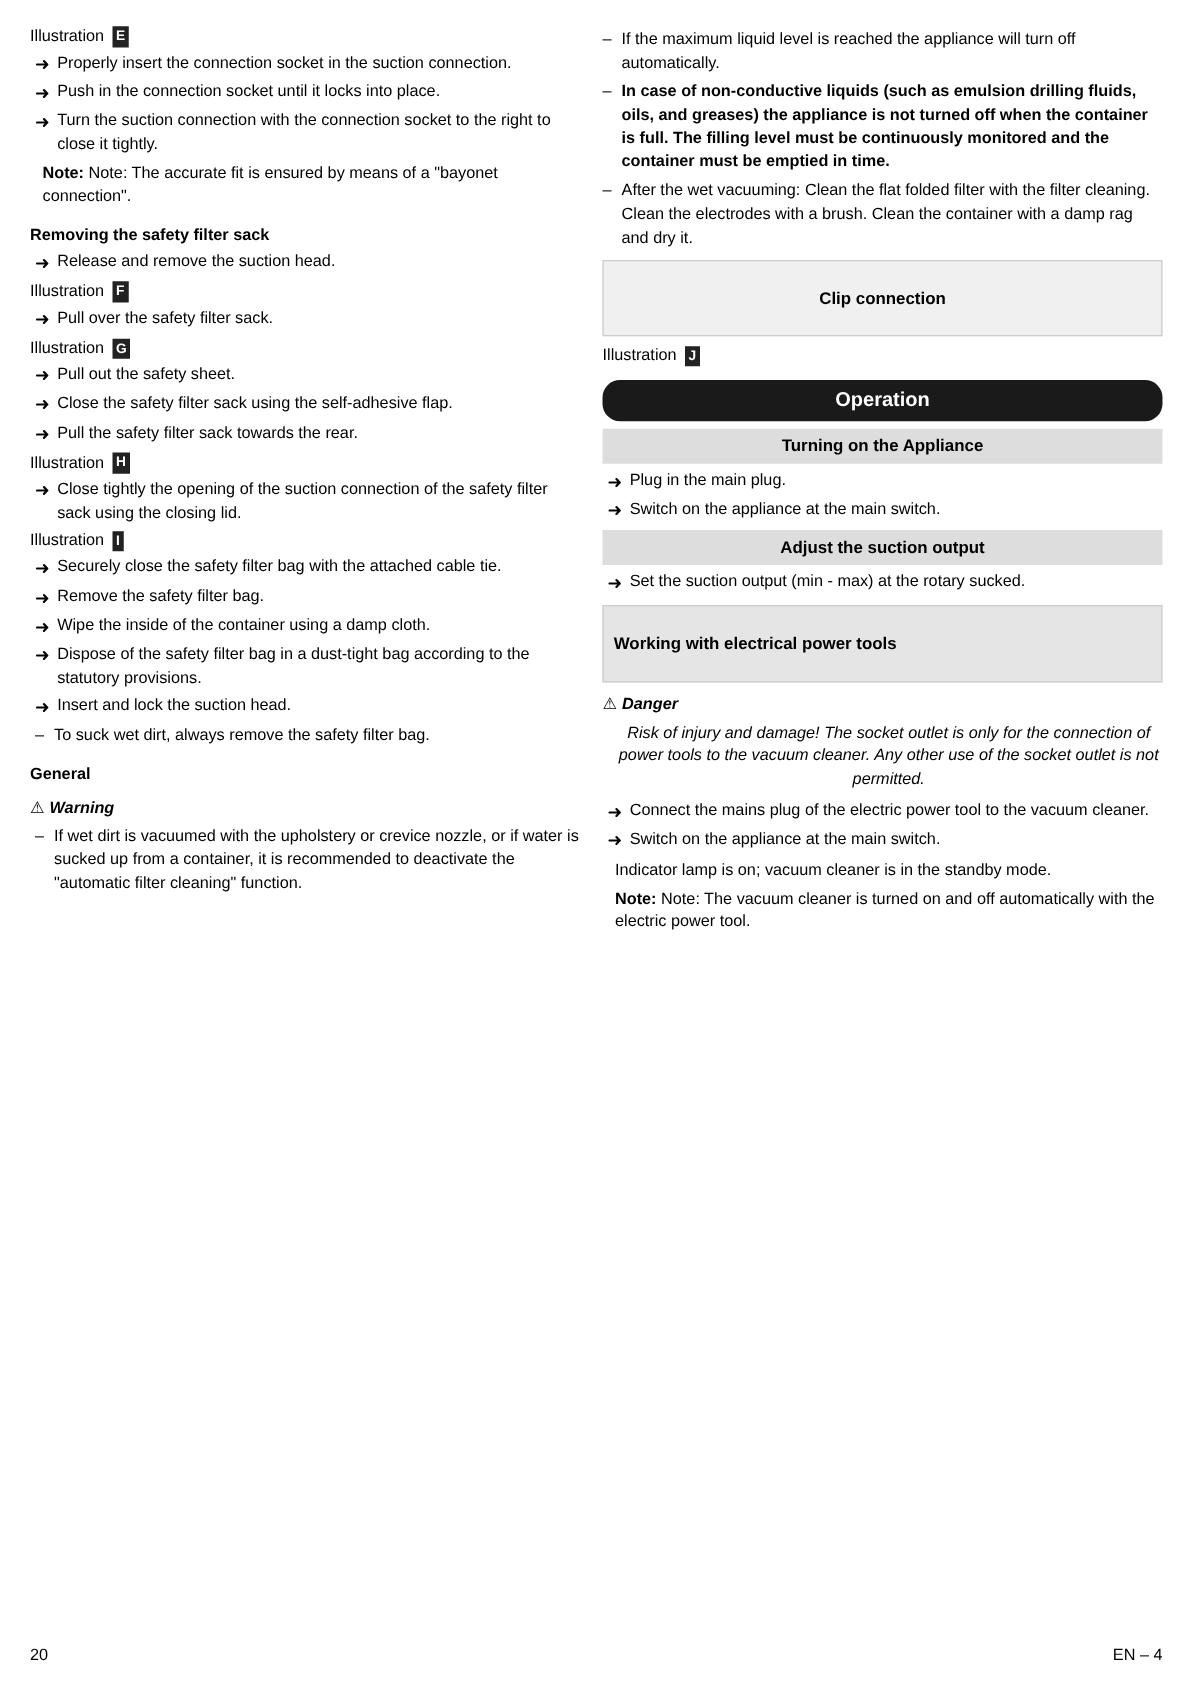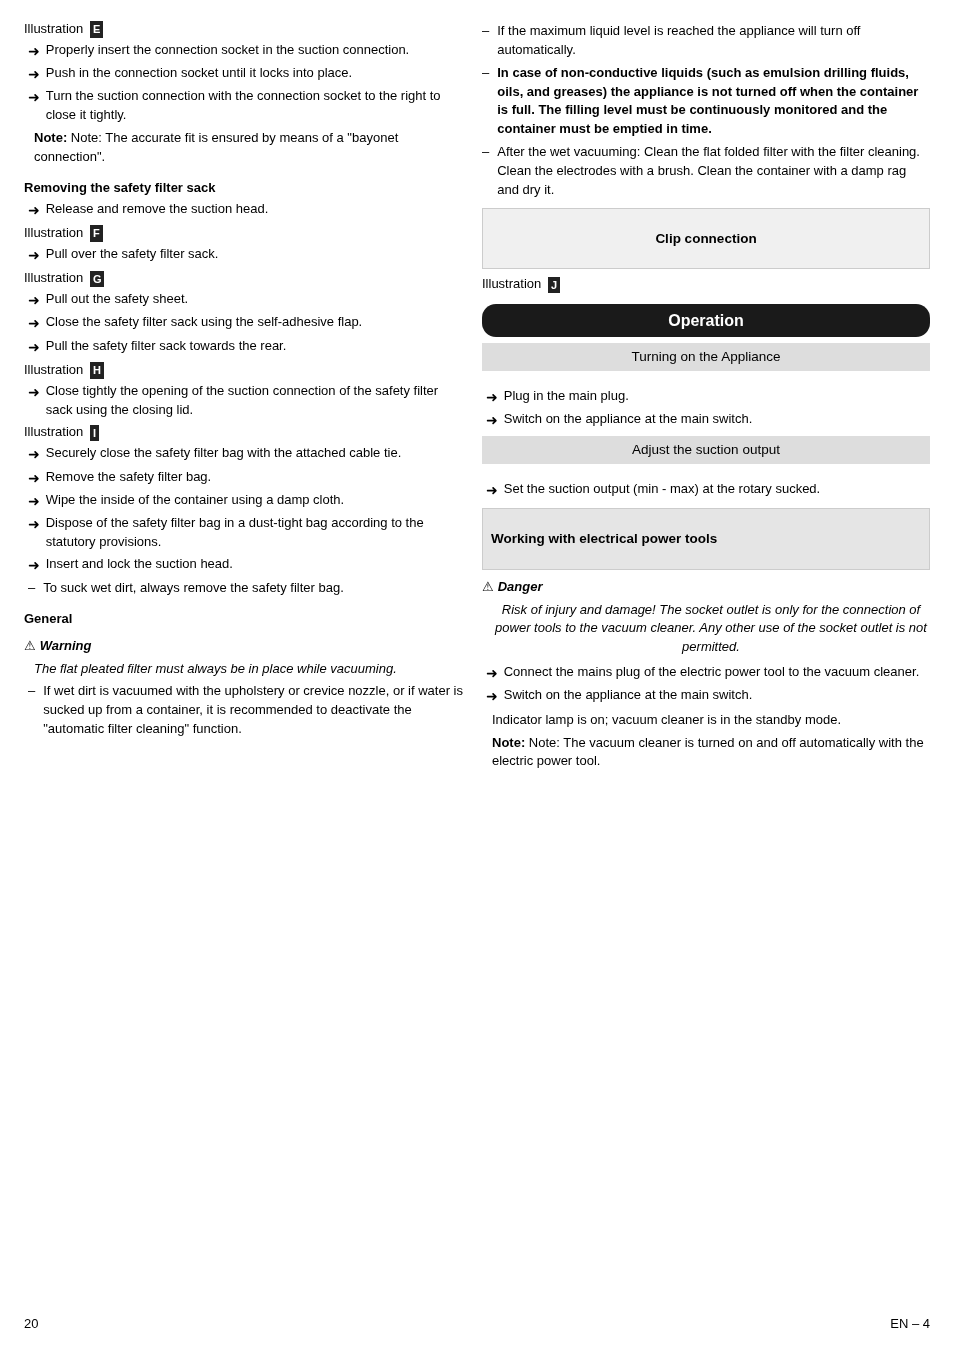--- a/index.html
+++ b/index.html
@@ -132,24 +132,24 @@
       text-align: center;
       font-weight: bold;
       font-size: 16px;
       padding: 5px 0;
       margin: 10px 0 6px 0;
       border-radius: 14px;
     }
     .section-bar-medium {
       background: #ddd;
       text-align: center;
-      font-weight: normal;
+      font-weight: bold;
       font-size: 13.5px;
       padding: 4px 0;
-      margin: 6px 0 16px 0;
+      margin: 6px 0 4px 0;
     }
     .footer {
       display: flex;
       justify-content: space-between;
       align-items: flex-end;
       padding-top: 12px;
       font-size: 13px;
       border-top: none;
       margin-top: auto;
     }
@@ -276,21 +276,20 @@
             <span class="dash">–</span>
             <span>To suck wet dirt, always remove the safety filter bag.</span>
           </li>
       </ul>
 
       <div class="section-heading">General</div>
       <div class="warning-row">
         <span class="warning-icon">⚠</span>
         <span class="warning-label"> <em>Warning</em></span>
       </div>
-      <p class="italic-text">The flat pleated filter must always be in place while vacuuming.</p>
       <ul class="dash-list">
         <li>
             <span class="dash">–</span>
             <span>If wet dirt is vacuumed with the upholstery or crevice nozzle, or if water is sucked up from a container, it is recommended to deactivate the "automatic filter cleaning" function.</span>
           </li>
       </ul>
 
     </div>
 
     <div class="col-right">

